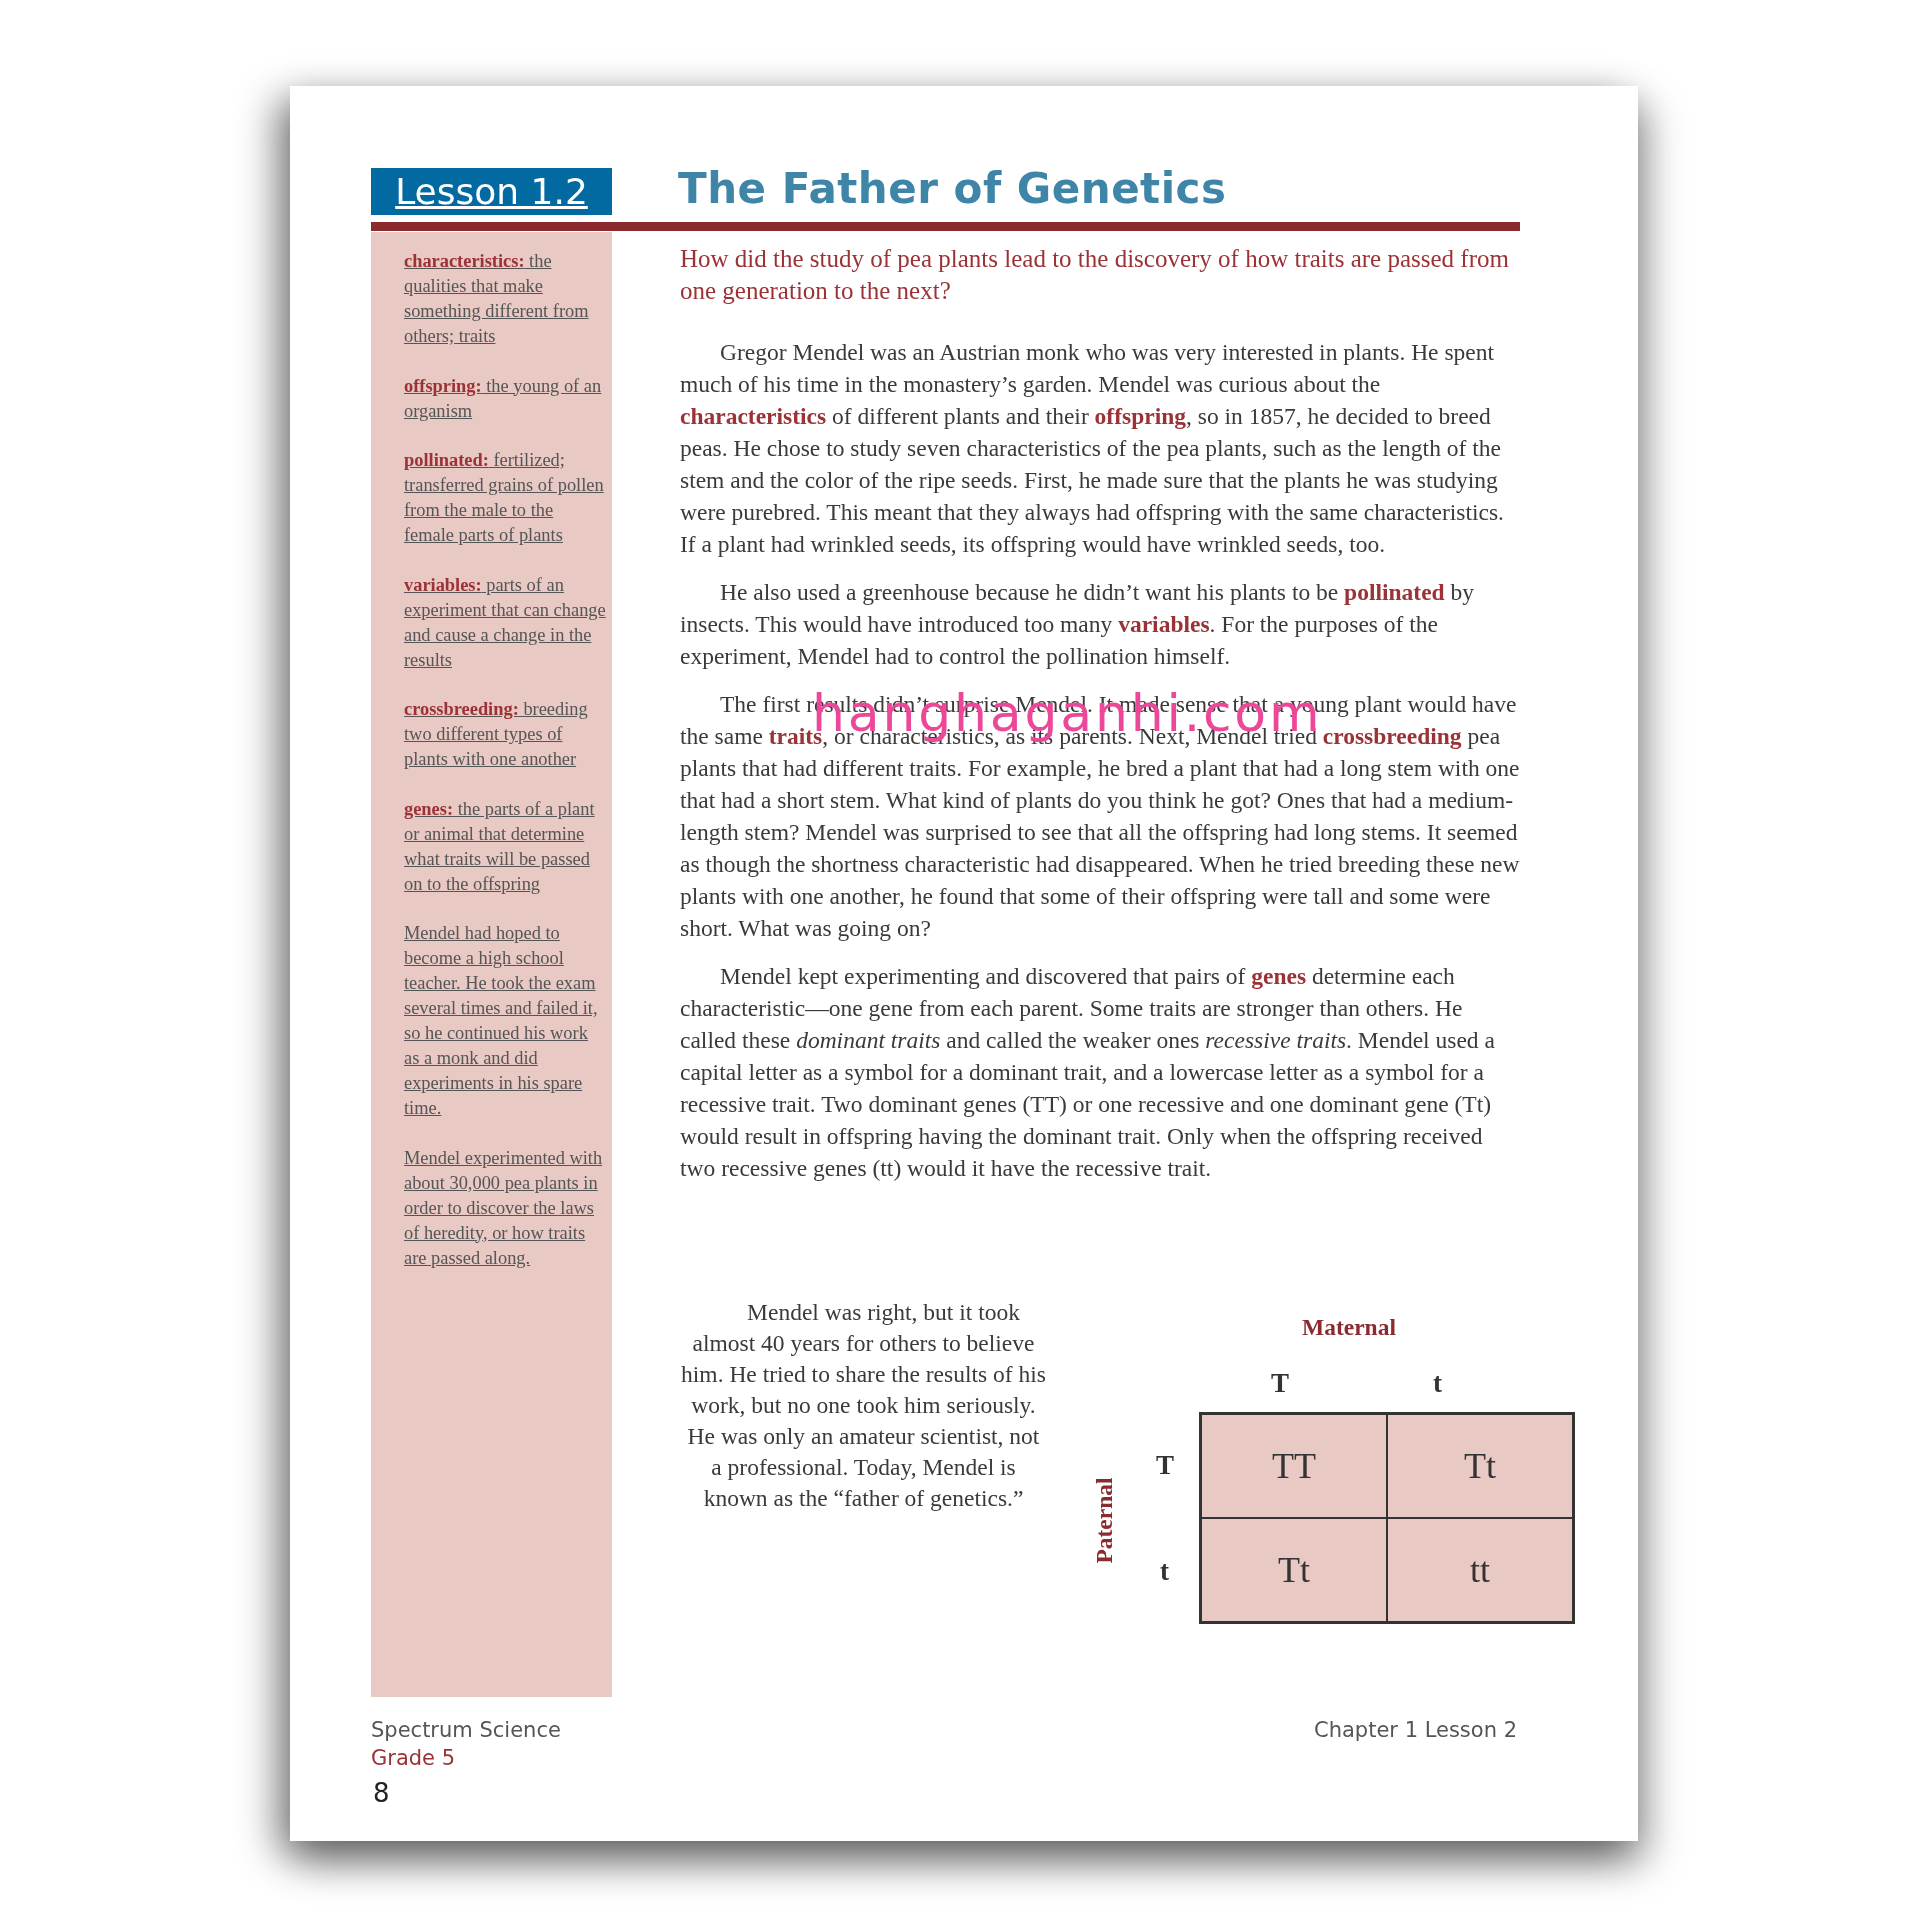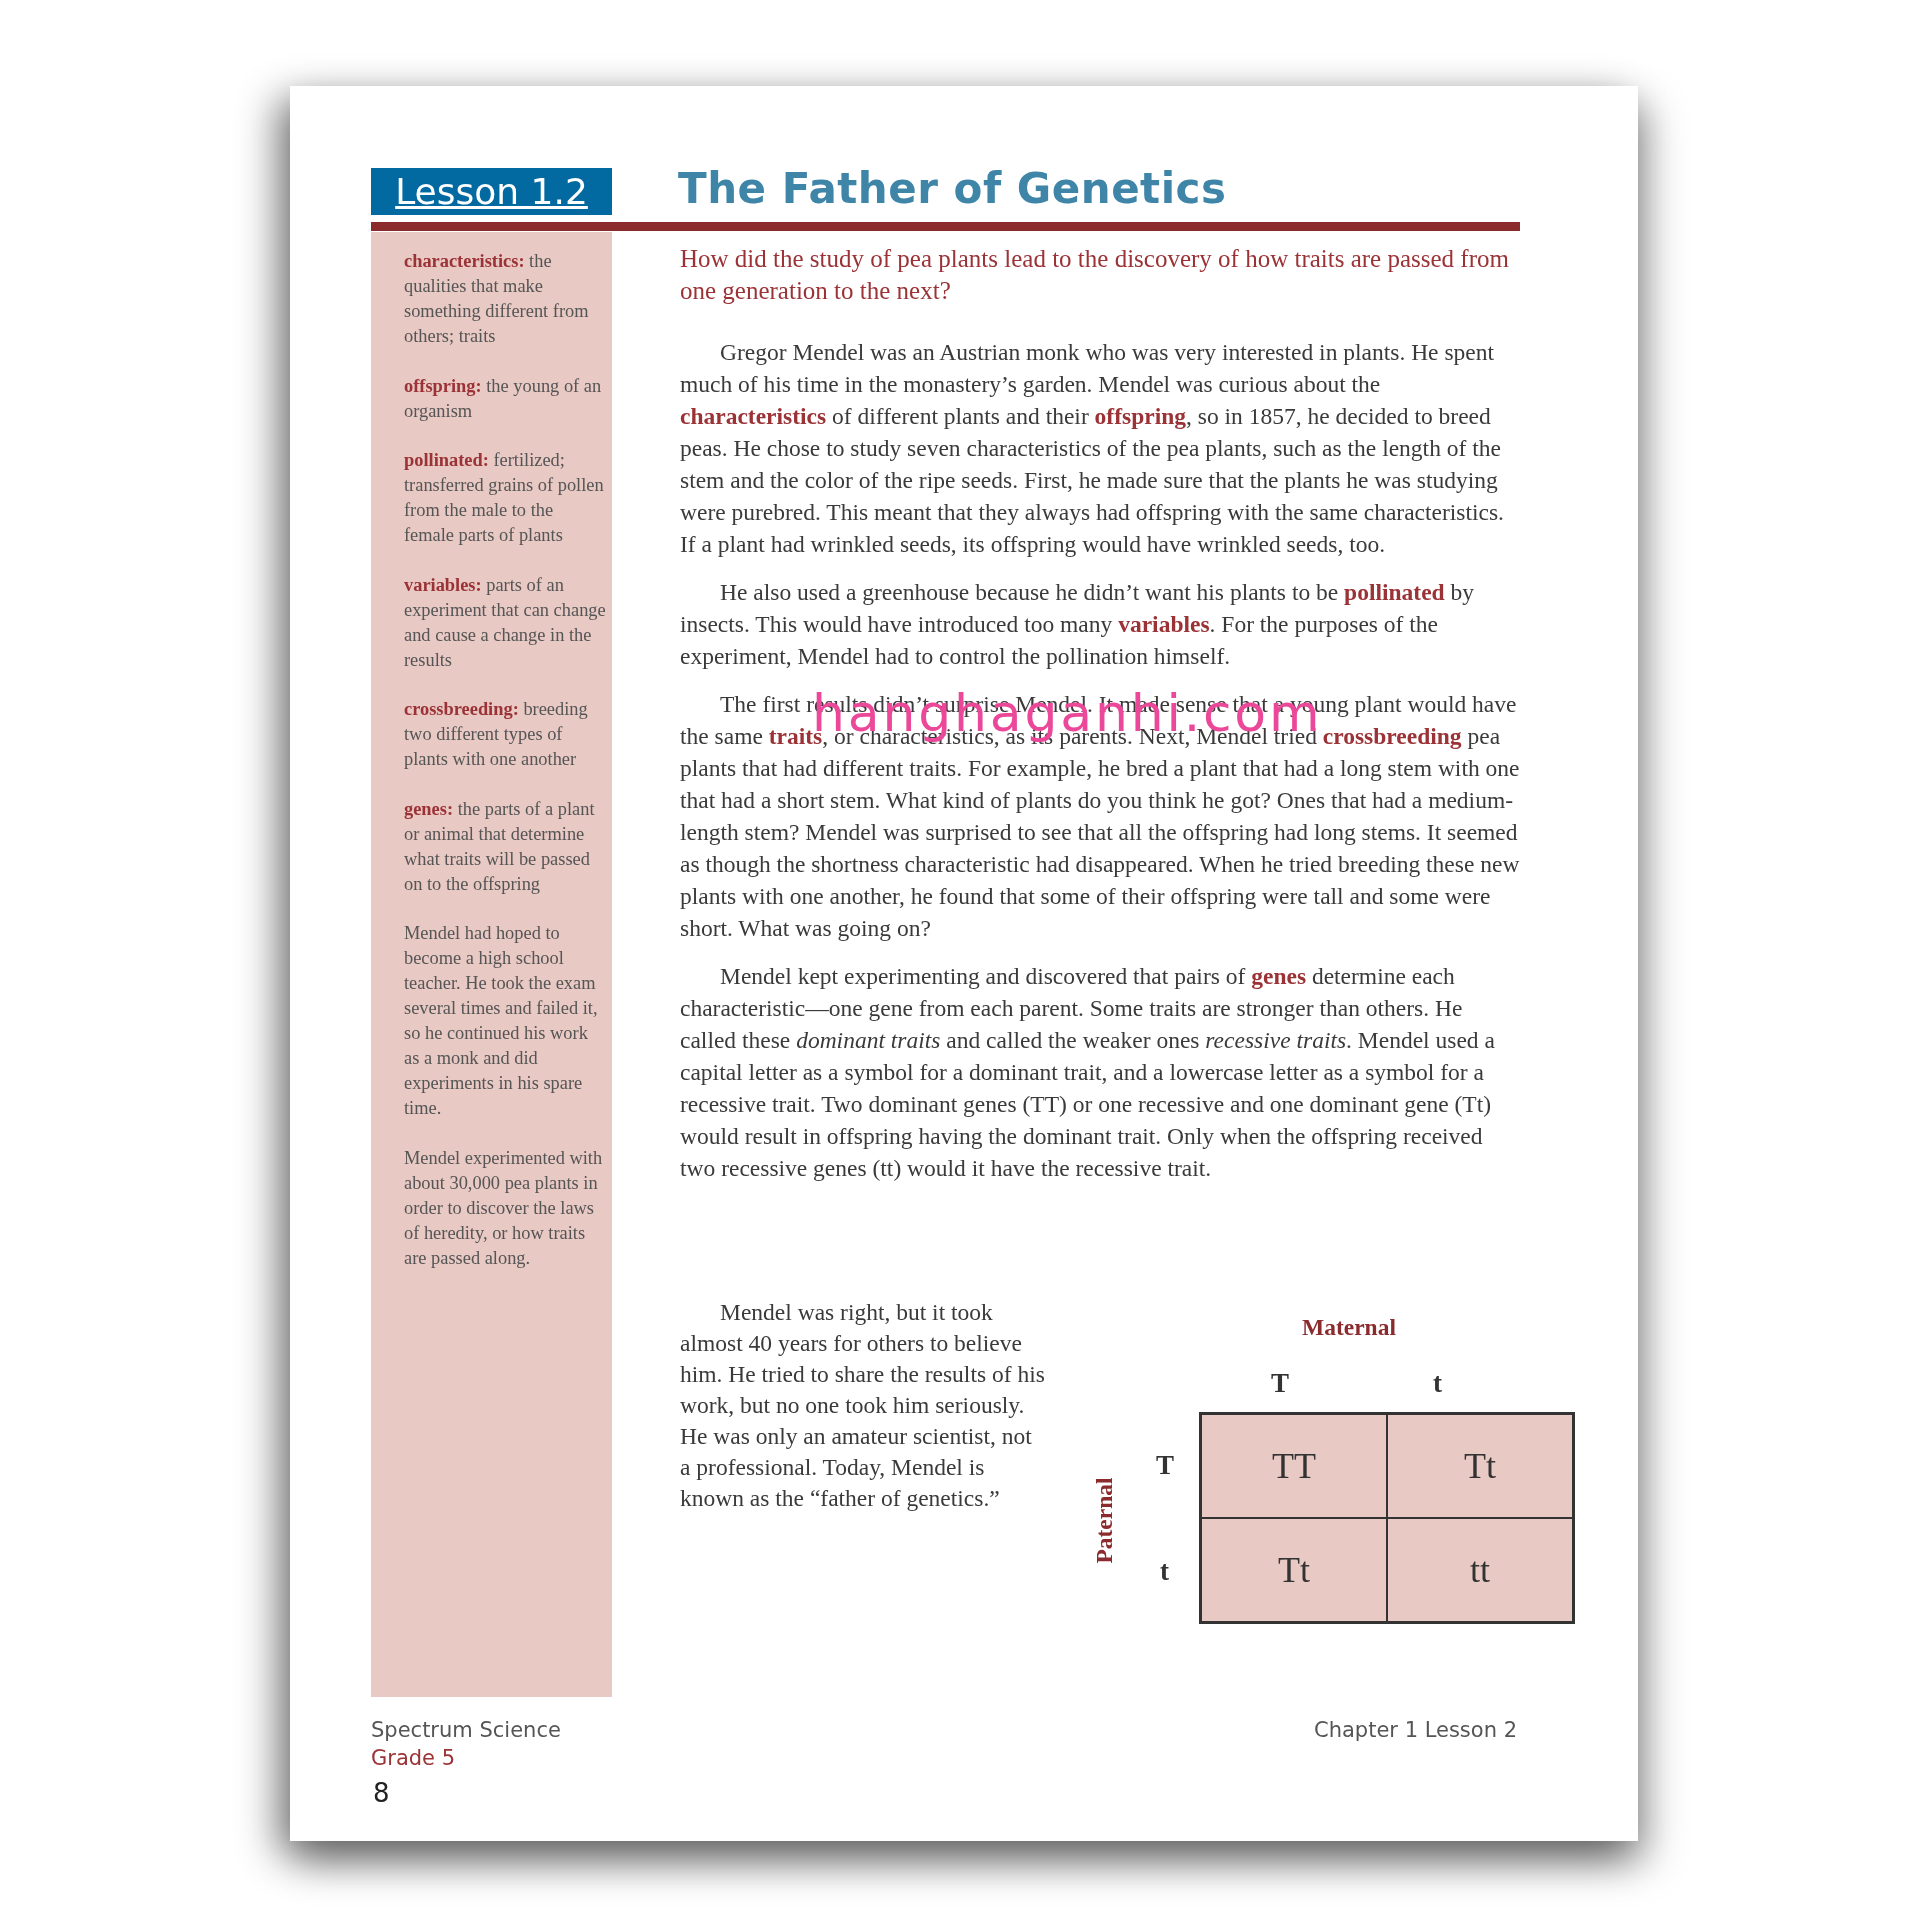--- a/index.html
+++ b/index.html
@@ -6,28 +6,28 @@
   body { width:1928px; height:1928px; background:#ffffff; position:relative; overflow:hidden; font-family:"Liberation Serif", serif; }
   .page { position:absolute; left:290px; top:86px; width:1348px; height:1755px; background:#ffffff;
           box-shadow: -13px 13px 38px rgba(0,0,0,0.45), 9.4px 21px 38px rgba(0,0,0,0.35); }
   .lesson-box { position:absolute; left:371px; top:168px; width:241px; height:47px; background:#0369a1;
                 color:#ffffff; font-family:"DejaVu Sans", sans-serif; font-size:36px; line-height:47px; text-align:center; letter-spacing:0px;text-decoration:underline; }
   .title { position:absolute; left:678px; top:160px; font-family:"DejaVu Sans", sans-serif; font-weight:bold;
            font-size:42px; color:#3f85a8; letter-spacing:0.5px; margin:0; line-height:58px; }
   .rule { position:absolute; left:371px; top:222px; width:1149px; height:9.4px; background:#8b2b2e; }
   .sidebar { position:absolute; left:371px; top:232px; width:241px; height:1465px; background:#e8c9c4; }
   .sidebar-inner { position:absolute; left:33px; top:17px; width:202px; font-size:18.4px; line-height:25px; color:#555; }
-  .gloss { margin:0 0 24.5px 0; }
+  .gloss { margin:0 0 24.5px 0;text-decoration:underline; }
   .term { color:#9b3236; font-weight:bold; }
   .main { position:absolute; left:680px; top:243px; width:843px; font-size:23.5px; line-height:32px; color:#3a3a3a; }
   .question { color:#9b3236; margin:0 0 29px 0; font-size:25px; line-height:32px; }
   .para { margin:0 0 16px 0; text-indent:40px; text-align:left; }
   .kw { color:#9b3236; font-weight:bold; }
   .it { font-style:italic; }
-  .last-para { position:absolute; left:680px; top:1297px; width:367px; font-size:23.5px; line-height:31px; color:#3a3a3a; text-indent:40px; margin:0; }
+  .last-para { position:absolute; left:680px; top:1297px; width:367px; font-size:23.5px; line-height:31px; color:#3a3a3a; text-indent:40px; margin:0;text-align:center; }
   .watermark { position:absolute; left:812px; top:680px; font-family:"DejaVu Sans", sans-serif; font-size:52px; color:#ec4899; letter-spacing:2.8px; line-height:66px; }
   .punnett-label-mat { position:absolute; left:1302px; top:1314px; font-weight:bold; color:#8b2b2e; font-size:23.5px; }
   .punnett-label-pat { position:absolute; left:1048px; top:1507px; font-weight:bold; color:#8b2b2e; font-size:23.5px; transform:rotate(-90deg); transform-origin:center; width:113px; text-align:center; }
   .allele { position:absolute; font-weight:bold; color:#333; font-size:27px; }
   .grid { position:absolute; left:1199px; top:1412px; width:376px; height:212px; border:2.4px solid #333; box-sizing:border-box;
           display:grid; grid-template-columns:1fr 1fr; grid-template-rows:1fr 1fr; background:#e8c9c4; }
   .cell { border:1.1px solid #333; display:flex; align-items:center; justify-content:center; font-size:36px; color:#333; }
   .footer-book { position:absolute; left:371px; top:1716px; font-family:"DejaVu Sans", sans-serif; font-size:21px; color:#555; line-height:28px; }
   .footer-grade { position:absolute; left:371px; top:1744px; font-family:"DejaVu Sans", sans-serif; font-size:21px; color:#9b3236; line-height:28px; }
   .footer-page { position:absolute; left:373px; top:1774px; font-family:"DejaVu Sans", sans-serif; font-size:26px; color:#222; line-height:38px; }

